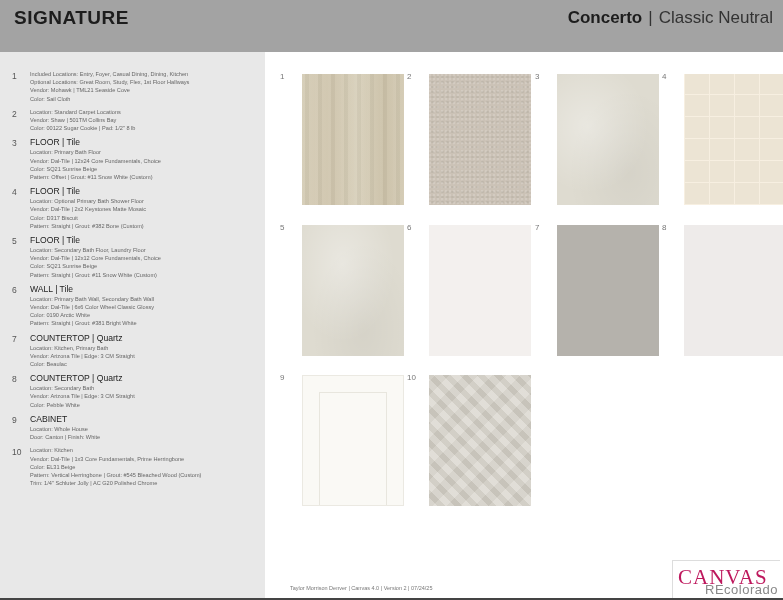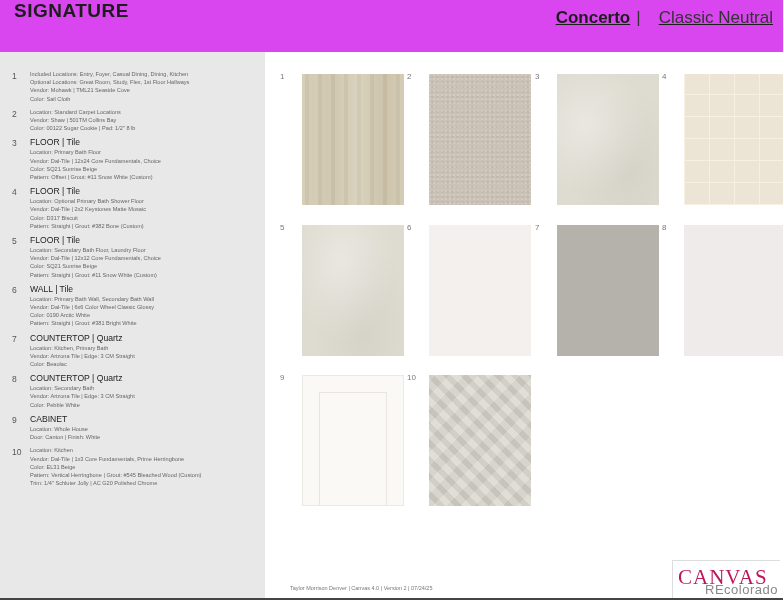--- a/index.html
+++ b/index.html
@@ -1,29 +1,29 @@
 <!DOCTYPE html>
 <html><head>
 <meta charset="utf-8">
 <style>
   * { box-sizing: border-box; margin: 0; padding: 0; }
   html, body { width: 783px; height: 600px; overflow: hidden; background: #ffffff; }
   body { font-family: "Liberation Sans", sans-serif; color: #222; position: relative; }
 
   .header {
     position: absolute; left: 0; top: 0; width: 783px; height: 52px;
-    background: #d946ef;
-    display: flex; justify-content: space-between;
+    background: #a3a3a3;
+    display: flex; align-items: center; justify-content: space-between;
     padding: 0 10px 17px 14px;
   }
   .brand { font-weight: bold; font-size: 19px; letter-spacing: 0.5px; color: #1d1d1d; }
-  .collection { font-size: 17px; color: #1d1d1d; display: flex; align-items: center; text-decoration: underline; }
+  .collection { font-size: 17px; color: #1d1d1d; display: flex; align-items: center; }
   .collection .name { font-weight: bold; }
   .collection .sep { margin: 0 6px; font-weight: normal; color: #333; }
-  .collection .scheme { color: #333; margin-left: 12px; }
+  .collection .scheme { color: #333; }
 
   .sidebar {
     position: absolute; left: 0; top: 52px; width: 265px; height: 546px;
     background: #e8e8e8;
     padding: 18px 8px 0 12px;
   }
   .item { display: flex; margin-bottom: 5px; }
   .item .num { width: 18px; font-size: 8.5px; color: #555; padding-top: 1px; flex-shrink: 0; }
   .item .body { flex: 1; }
   .item .title { font-size: 8.6px; color: #222; line-height: 11px; }

